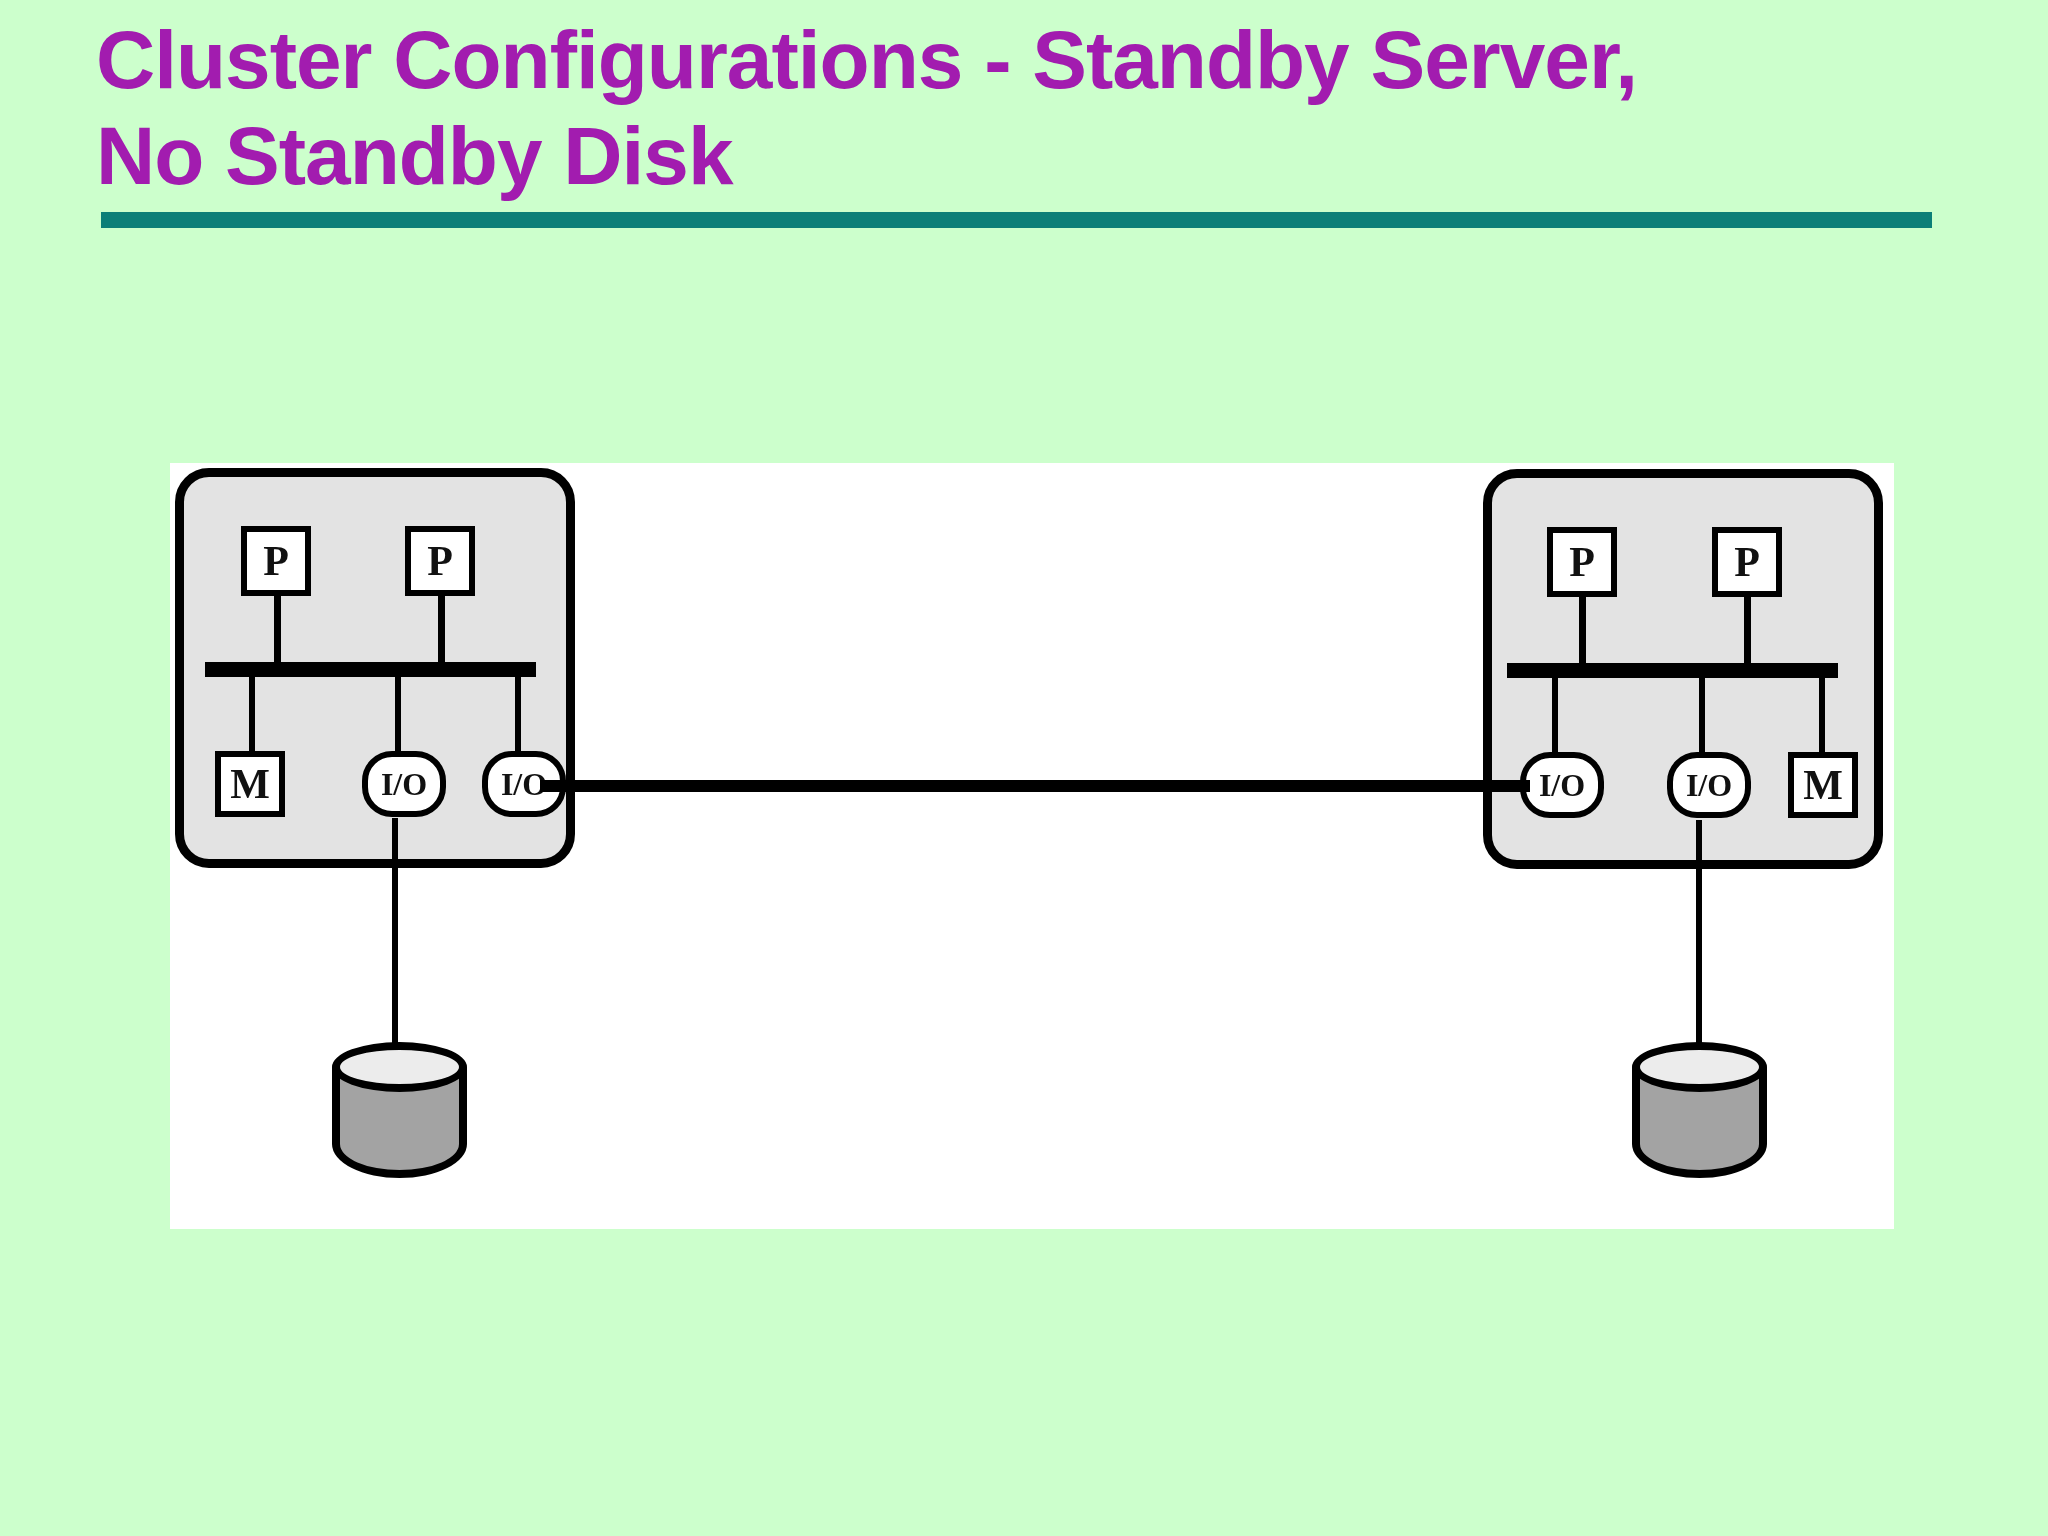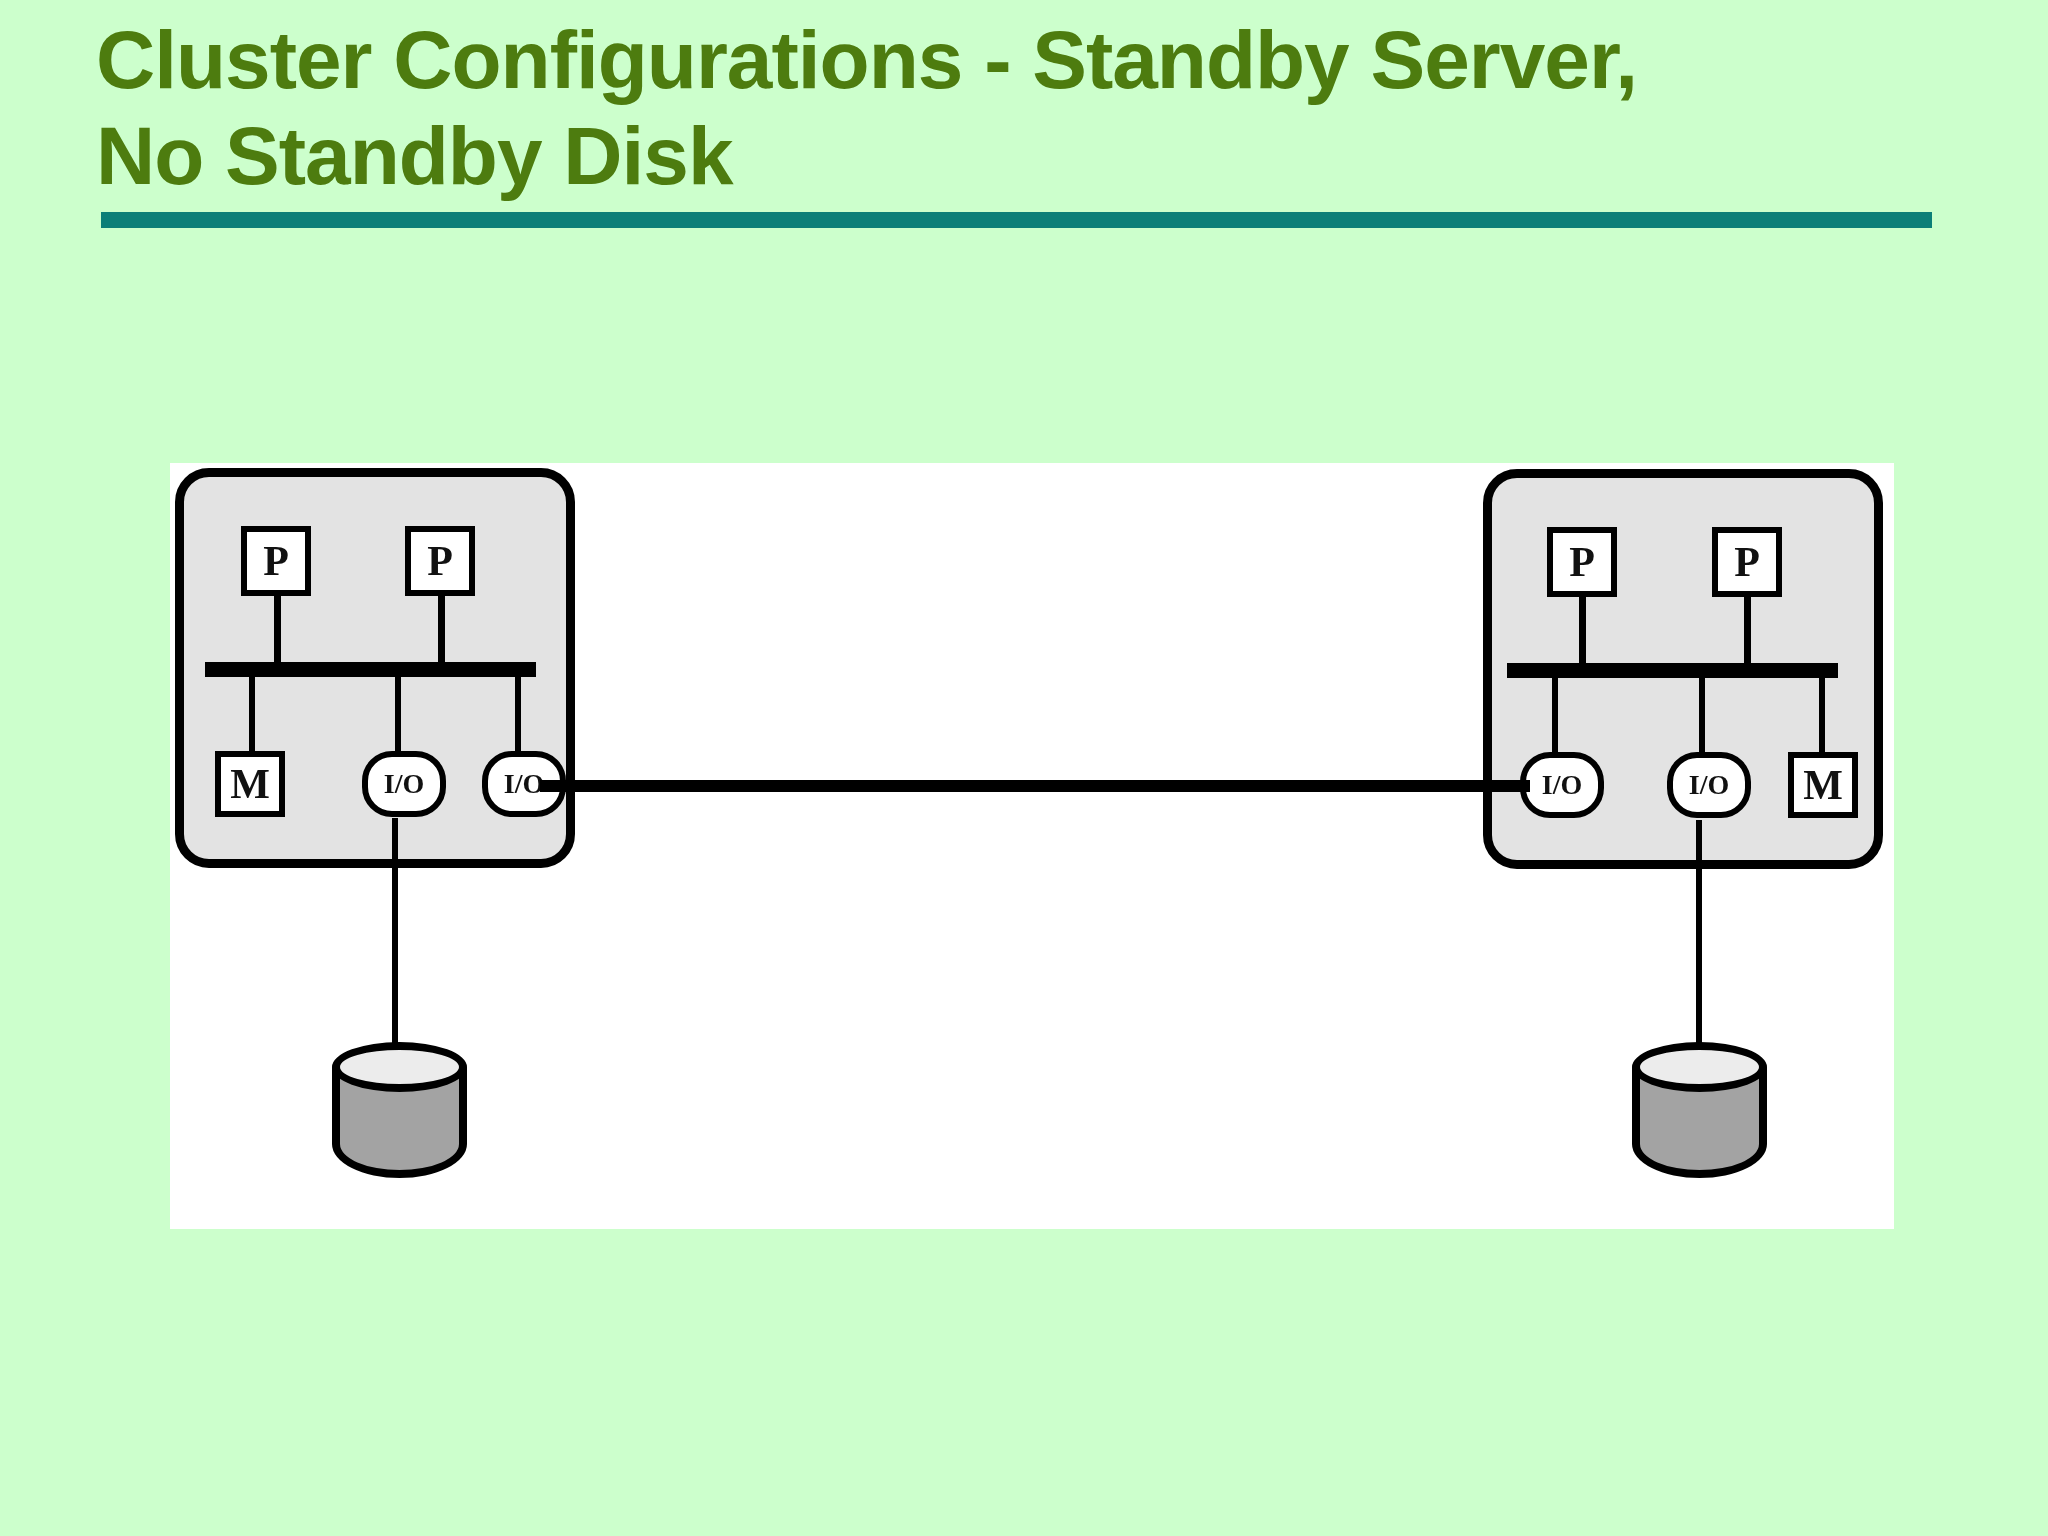--- a/index.html
+++ b/index.html
@@ -1,21 +1,21 @@
 <!DOCTYPE html>
 <html><head>
 <meta charset="utf-8">
 <style>
   * { margin:0; padding:0; box-sizing:border-box; }
   html,body { width:2048px; height:1536px; overflow:hidden; }
   body { background:#ccffcc; font-family:"Liberation Sans", sans-serif; position:relative; }
 
   .title {
     position:absolute; left:96px; top:12px; width:1860px;
-    font-size:82px; font-weight:bold; color:#4d7c0f;
+    font-size:82px; font-weight:bold; color:#a21caf;
     letter-spacing:-1px; line-height:1.17;
   }
   .rule {
     position:absolute; left:101px; top:212px; width:1831px; height:16px;
   }
 
   .panel {
     position:absolute; left:170px; top:463px; width:1724px; height:766px;
     background:#ffffff;
   }
@@ -27,21 +27,21 @@
   .server.left  { left:5px;    top:5px; }
   .server.right { left:1313px; top:6px; }
 
   .node {
     position:absolute; background:#fff; border:6px solid #000;
     display:flex; align-items:center; justify-content:center;
     font-family:"Liberation Serif", serif; font-weight:bold; color:#111;
   }
   .pbox { width:70px; height:70px; font-size:42px; }
   .mbox { width:70px; height:66px; font-size:42px; }
-  .iobox{ width:84px; height:66px; font-size:28px;border-radius:30px; }
+  .iobox{ width:84px; height:66px; font-size:32px;border-radius:30px; }
 
   .vline { position:absolute; background:#000; }
   .bus   { position:absolute; background:#000; height:15px; width:331px; top:185px; }
 
   .link-line {
     position:absolute; left:370px; top:317px; width:990px; height:12px; background:#000;
   }
   .link-label {
     position:absolute; left:585px; top:254px; width:500px;
     text-align:center; font-family:"Liberation Serif", serif;

